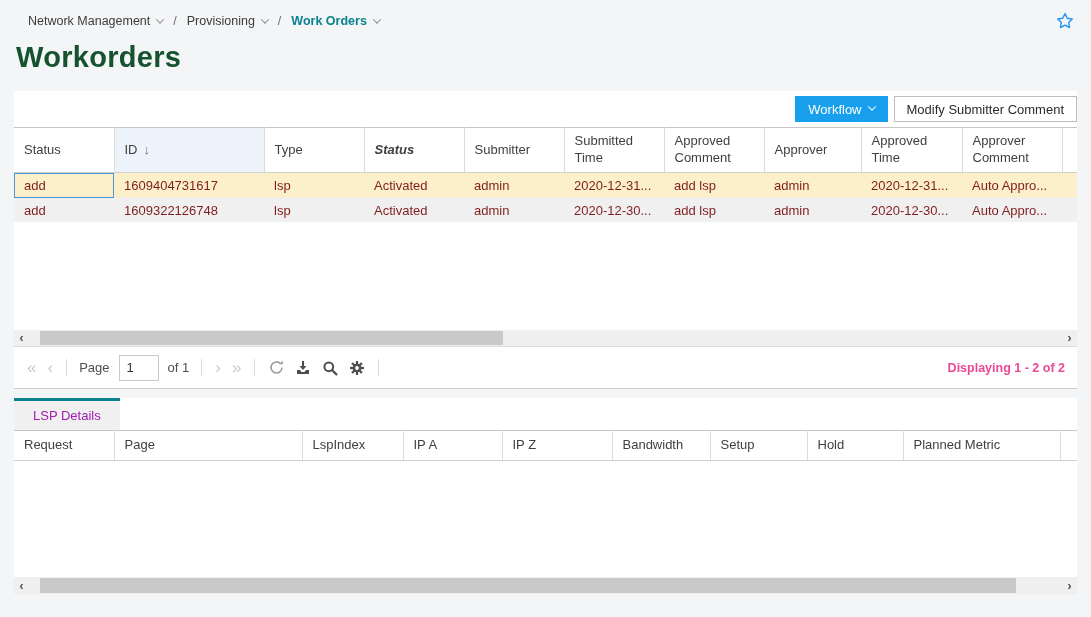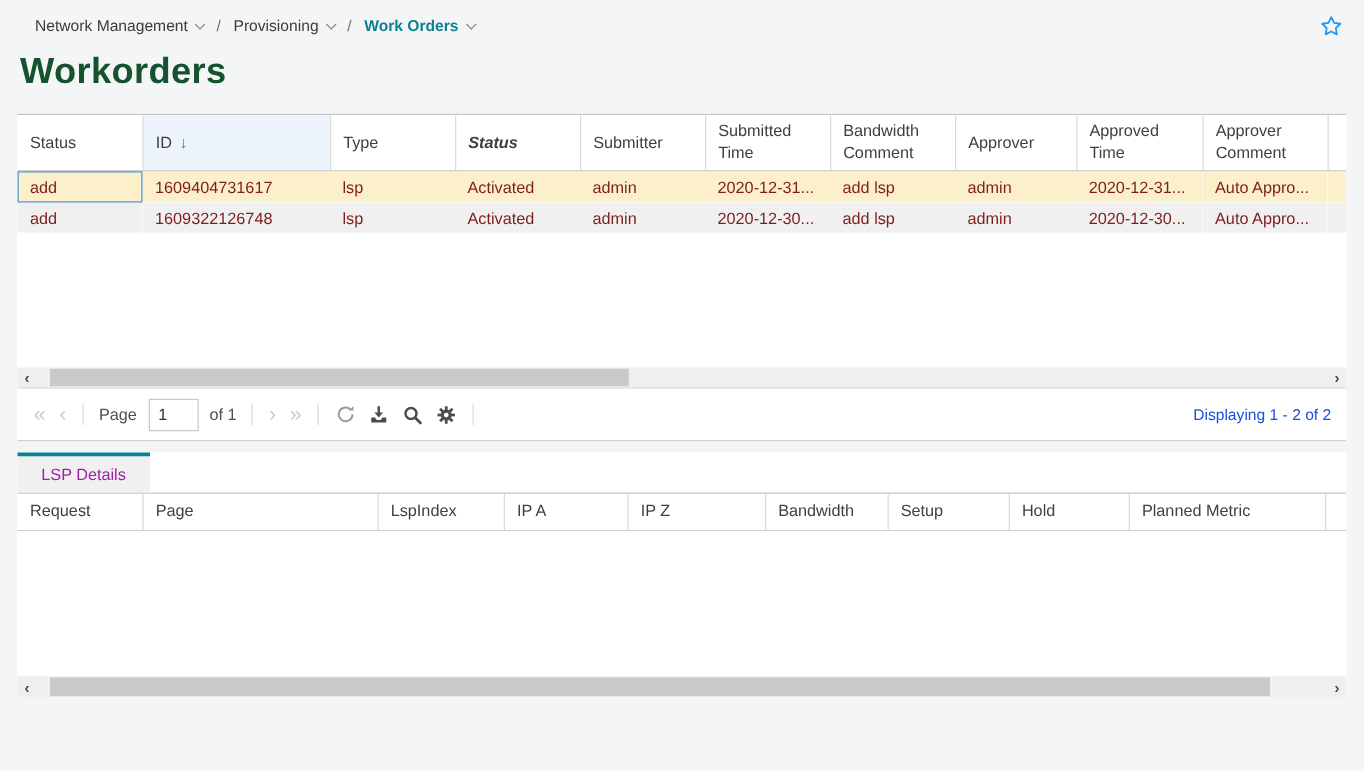--- a/index.html
+++ b/index.html
@@ -145,21 +145,21 @@
   .pg-nav { font-size: 17px; color: #c9c9c9; cursor: pointer; line-height: 1; padding: 0 1px; user-select: none; }
   .pg-sep { width: 1px; height: 17px; background: #dcdcdc; margin: 0 3px; }
   .pg-input {
     width: 40px; height: 26px;
     border: 1px solid #c9c9c9;
     padding: 0 7px;
     font-size: 13px; color: #333;
     font-family: "Liberation Sans", sans-serif;
   }
   .pg-icon { width: 18px; height: 18px; cursor: pointer; display: flex; align-items: center; justify-content: center; }
-  .pg-status { margin-left: auto; font-size: 12.5px; color: #1d4ed8; }
+  .pg-status { margin-left: auto; font-size: 12.5px; color: #ec4899; font-weight: bold; }
 
   
   .tab-strip { height: 32px; background: #fff; display: flex; }
   .tab {
     background: #f0f0f0;
     border-top: 3px solid #0b8290;
     padding: 0 19px;
     display: flex; align-items: center;
     font-size: 13px; color: #a21caf;
     cursor: pointer;
@@ -188,20 +188,29 @@
 <div class="favorite">
   <svg viewBox="0 0 24 24" width="20" height="20" fill="none" stroke="#2196f3" stroke-width="1.7" stroke-linejoin="round">
     <path d="M12 3.2l2.7 5.5 6 .9-4.3 4.2 1 6-5.4-2.8-5.4 2.8 1-6-4.3-4.2 6-.9z"></path>
   </svg>
 </div>
 
 <div class="page-title">Workorders</div>
 
 <div class="panel">
 
+  <div class="action-bar">
+    <button class="btn btn-primary">
+      <span>Workflow</span>
+      <span class="chev"></span>
+    </button>
+    <button class="btn btn-default">
+      <span>Modify Submitter Comment</span>
+    </button>
+  </div>
 
   <table>
     <colgroup>
       <col style="width:100px">
         <col style="width:150px">
         <col style="width:100px">
         <col style="width:100px">
       <col style="width:100px">
         <col style="width:100px">
         <col style="width:100px">
@@ -211,21 +220,21 @@
         <col>
     </colgroup>
     <thead>
       <tr>
         <th><span>Status</span></th>
         <th class="sorted"><span>ID</span><span class="sort-arrow">↓</span></th>
         <th><span>Type</span></th>
         <th class="status-col"><span>Status</span></th>
         <th><span>Submitter</span></th>
         <th><span>Submitted Time</span></th>
-        <th><span>Bandwidth Comment</span></th>
+        <th><span>Approved Comment</span></th>
         <th><span>Approver</span></th>
         <th><span>Approved Time</span></th>
         <th><span>Approver Comment</span></th>
         <th class="no-r"></th>
       </tr>
     </thead>
     <tbody>
       <tr class="row-selected">
         <td class="cell-focus">add</td>
         <td>1609404731617</td>

